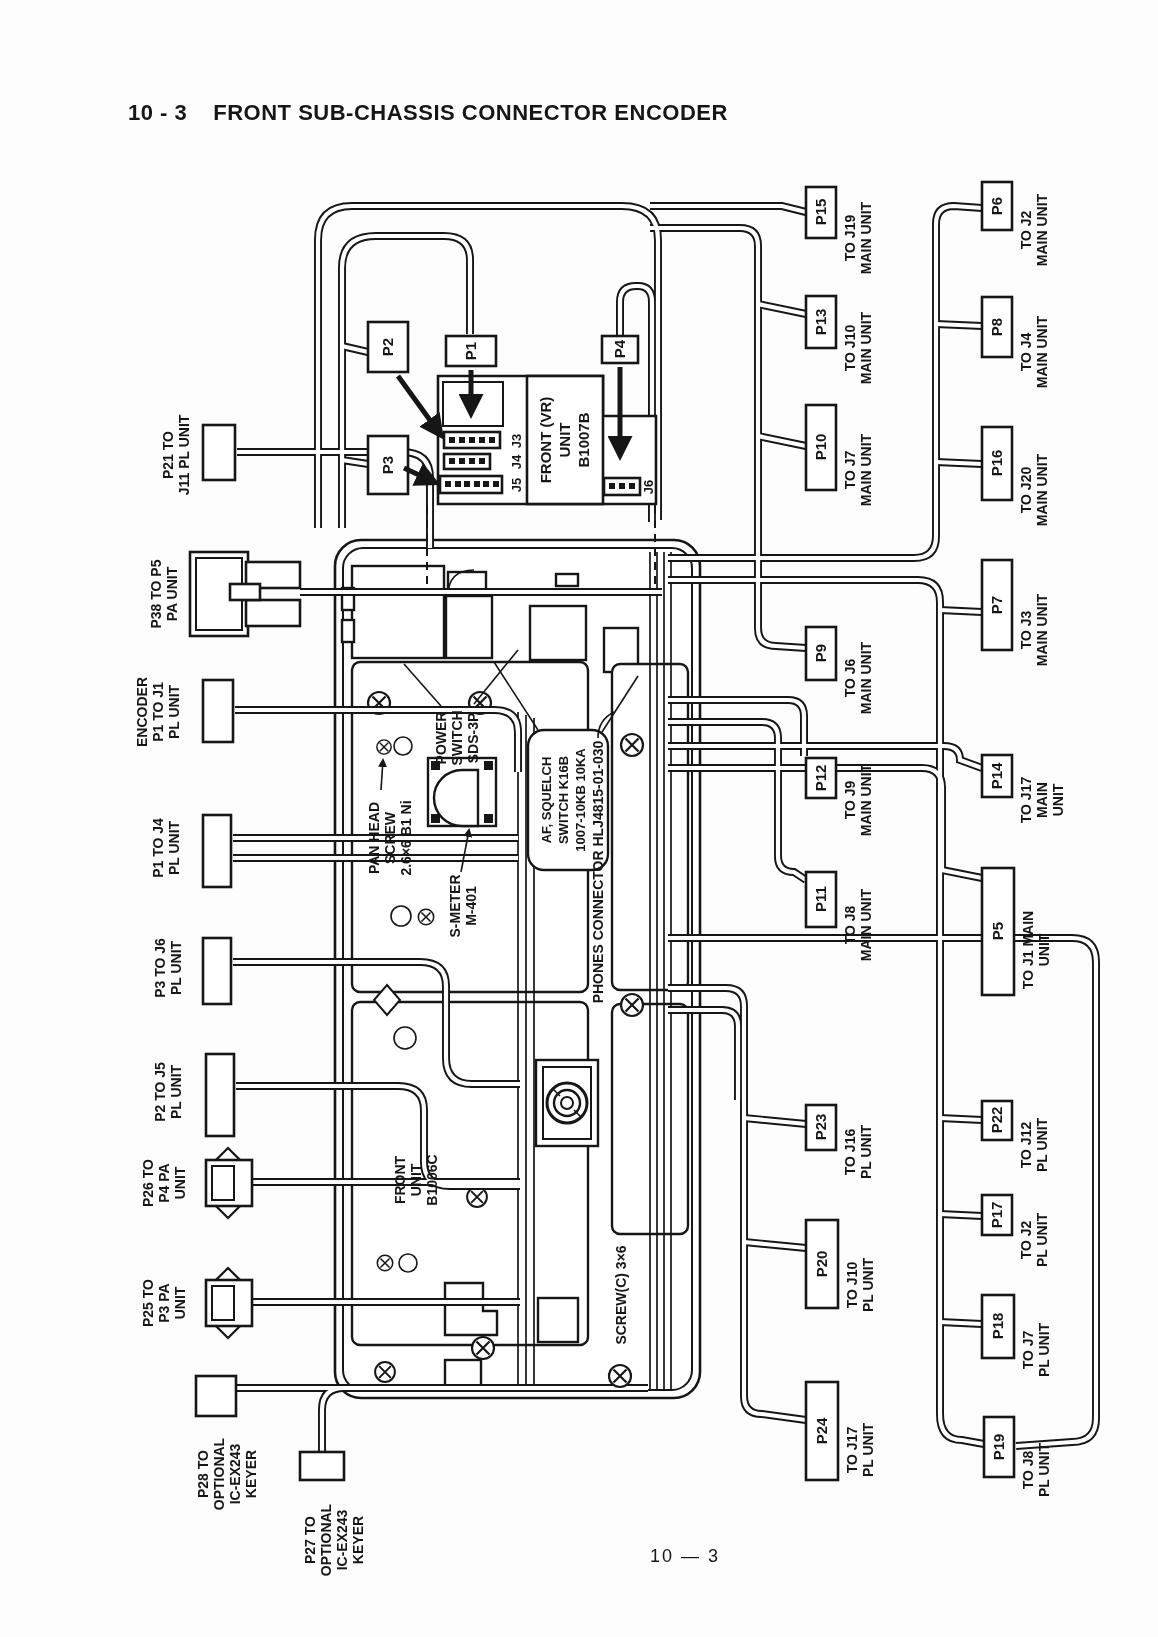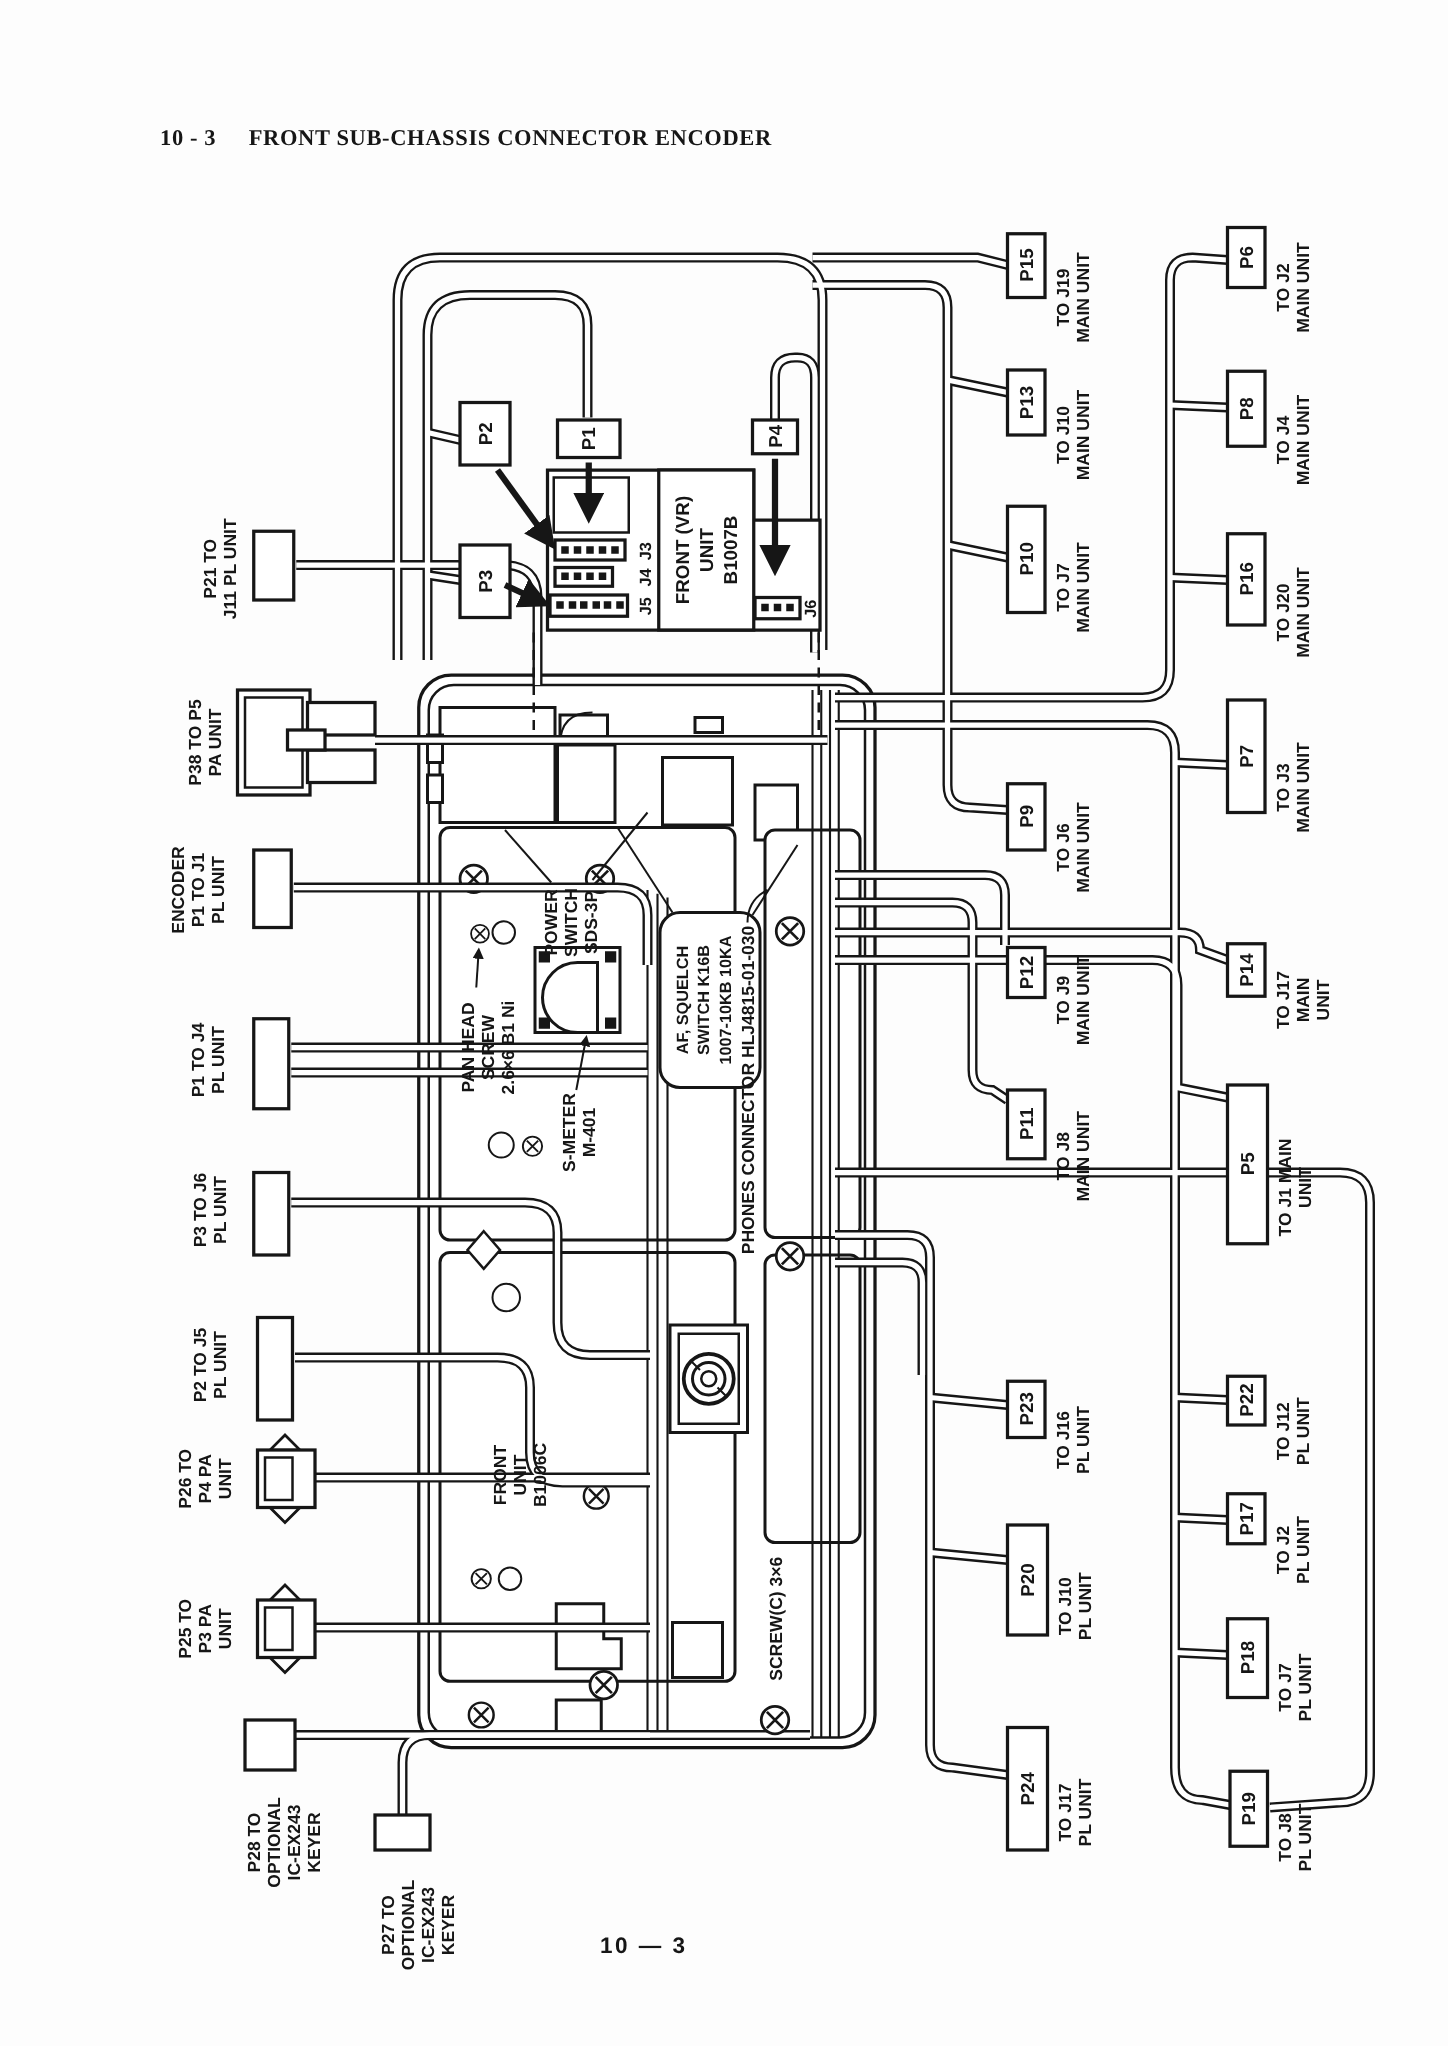--- a/index.html
+++ b/index.html
@@ -1,21 +1,21 @@
 <!DOCTYPE html>
 <html><head>
 <meta charset="utf-8">
 <style>
   html,body{margin:0;padding:0;}
   body{width:1158px;height:1637px;background:#fdfdfd;position:relative;
        font-family:"Liberation Sans",sans-serif;color:#161616;overflow:hidden;}
   .title{position:absolute;left:128px;top:100px;display:flex;gap:26px;
-         font-size:18px;font-weight:bold;letter-spacing:.5px;font-family:Liberation Serif, serif;}
-  .footer{position:absolute;left:480px;top:1546px;width:240px;text-align:left;
-          font-size:18px;font-weight:bold;letter-spacing:2px;}
+         font-size:22px;font-weight:bold;letter-spacing:.5px;}
+  .footer{position:absolute;left:480px;top:1546px;width:240px;text-align:right;
+          font-size:18px;font-weight:normal;letter-spacing:2px;}
   svg{position:absolute;left:0;top:0;}
   .frame{fill:#fff;stroke:#161616;stroke-width:2.6;}
   .frame2{fill:none;stroke:#161616;stroke-width:2;}
   .part{fill:#fff;stroke:#161616;stroke-width:2.4;}
   .thin{fill:none;stroke:#161616;stroke-width:1.6;}
   .box{fill:#fff;stroke:#161616;stroke-width:2.6;}
   .pin{fill:#161616;}
   .pipeK use{stroke:#161616;stroke-width:8;fill:none;}
   .pipeW use{stroke:#fff;stroke-width:4.2;fill:none;}
   .bundle{stroke:#161616;stroke-width:1.7;fill:none;}

